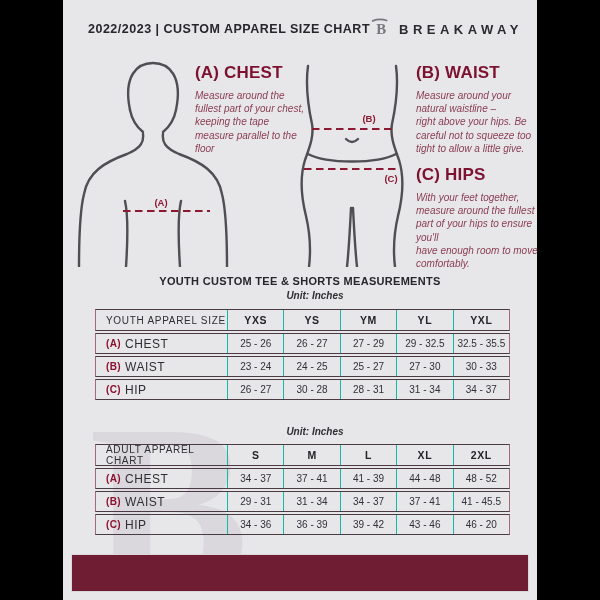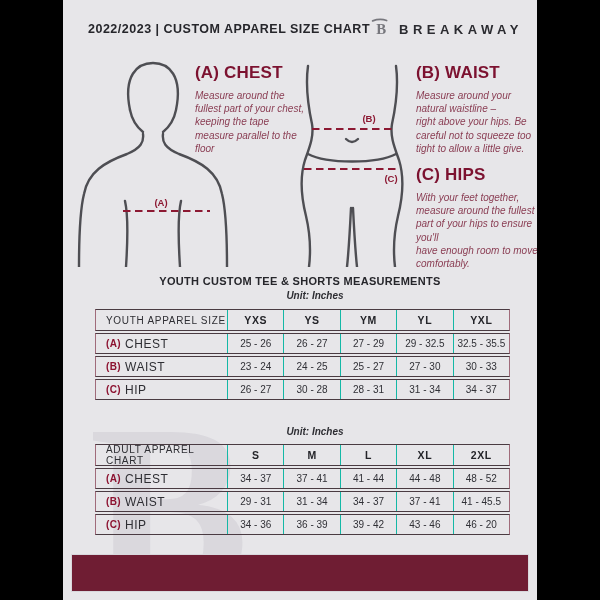--- a/index.html
+++ b/index.html
@@ -204,21 +204,21 @@
       <div class="t-cell t-size">XL</div>
       <div class="t-cell t-size">2XL</div>
     </div>
     <div class="t-row">
       <div class="t-cell">
         <span class="row-key">(A)</span>
         <span class="row-name">CHEST</span>
       </div>
       <div class="t-cell">34 - 37</div>
       <div class="t-cell">37 - 41</div>
-      <div class="t-cell">41 - 44</div>
+      <div class="t-cell">41 - 39</div>
       <div class="t-cell">44 - 48</div>
       <div class="t-cell">48 - 52</div>
     </div>
     <div class="t-row">
       <div class="t-cell">
         <span class="row-key">(B)</span>
         <span class="row-name">WAIST</span>
       </div>
       <div class="t-cell">29 - 31</div>
       <div class="t-cell">31 - 34</div>

